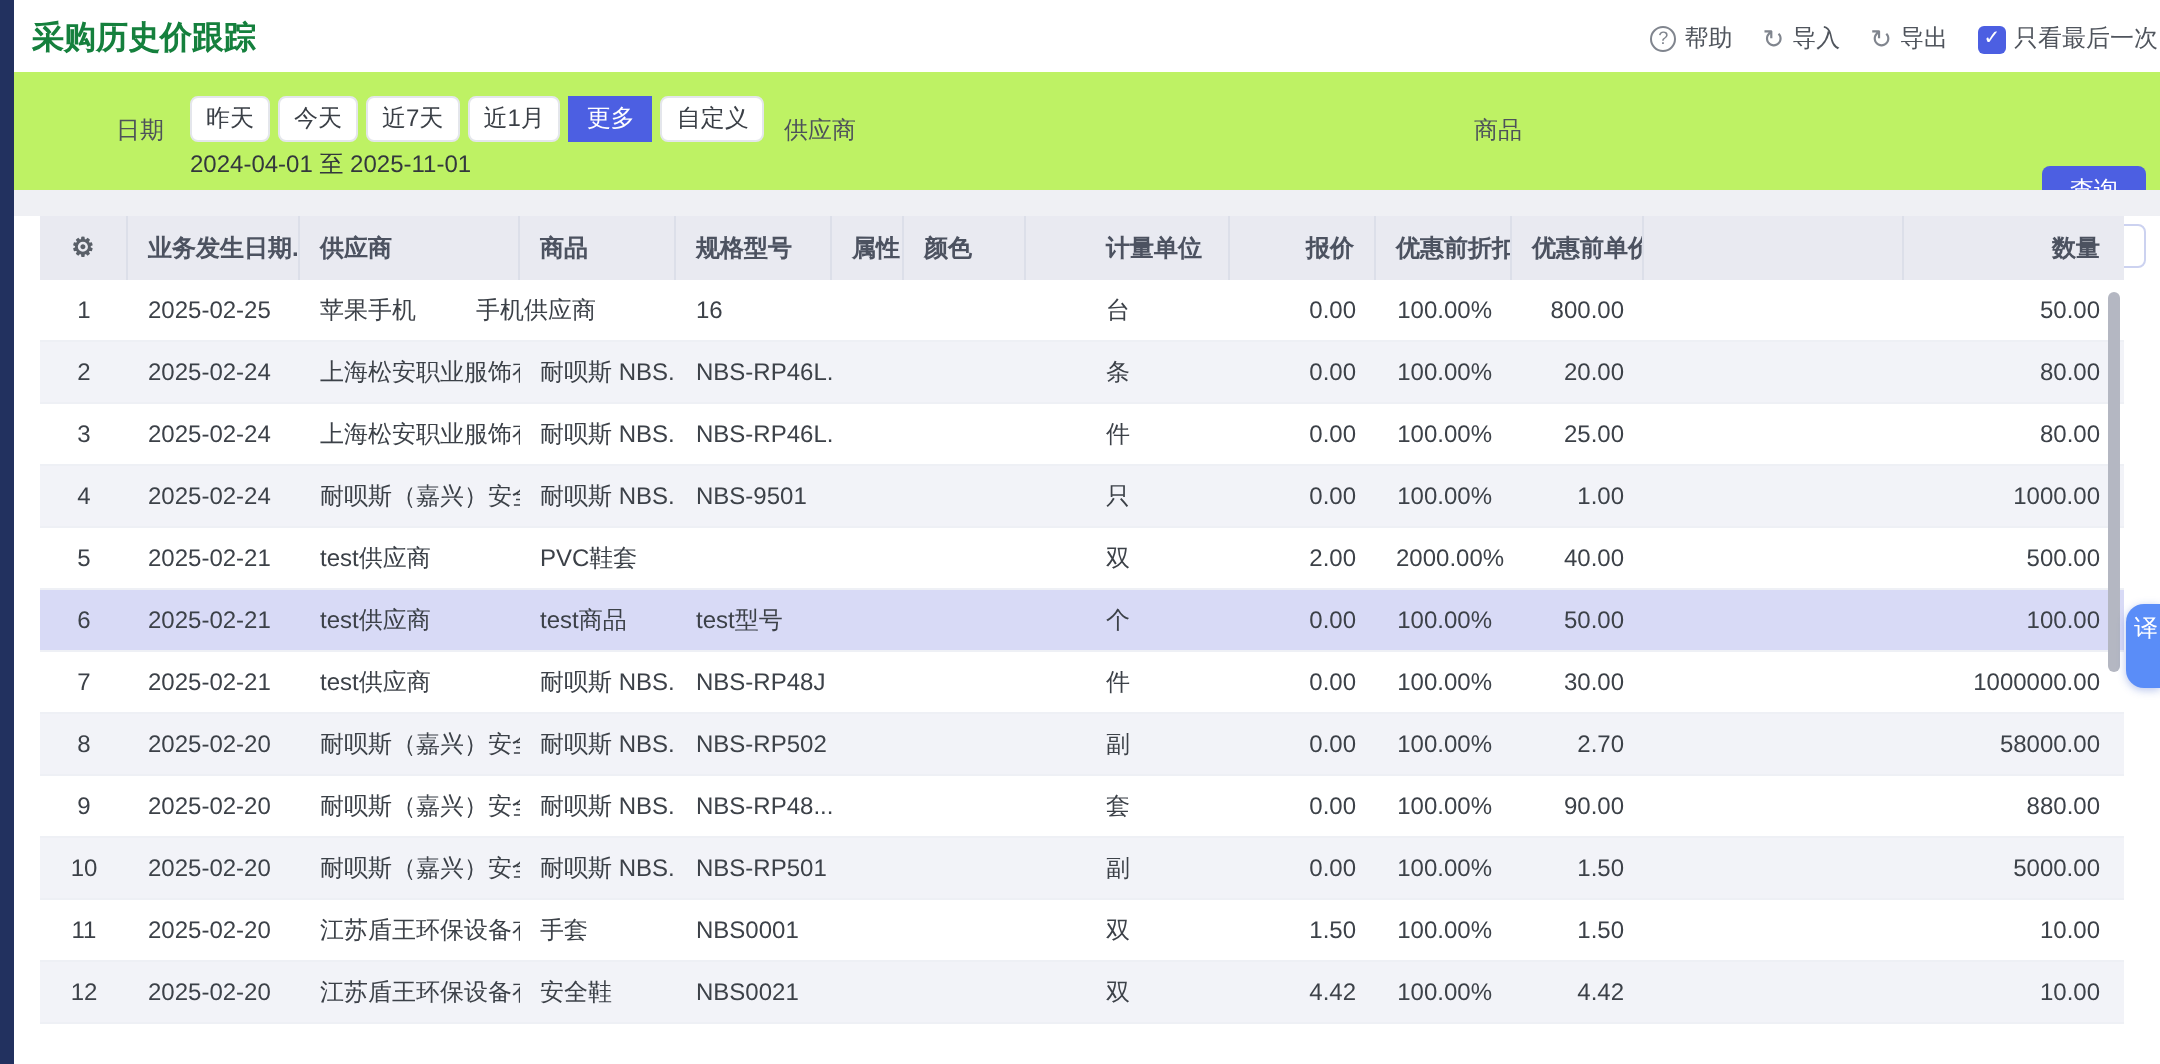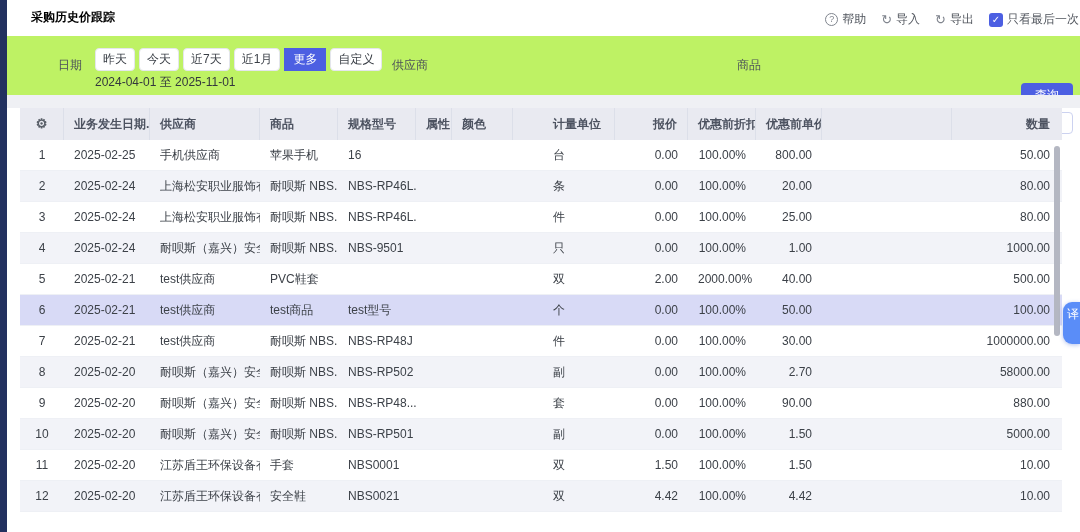--- a/index.html
+++ b/index.html
@@ -1,19 +1,19 @@
 <!DOCTYPE html>
 <html><head>
 <meta charset="utf-8">
 <style>
   * { margin:0; padding:0; box-sizing:border-box; }
   html,body { width:1080px; height:532px; overflow:hidden; background:#ffffff;
     font-family:"Liberation Sans", sans-serif; font-size:12px; color:#33373d; }
   .left-strip { position:absolute; left:0; top:0; width:7px; height:532px; background:#22315f; }
-  .page-title { position:absolute; left:16px; top:9px; font-size:12px; font-weight:bold; color:#000000;margin-left:15px; }
+  .page-title { position:absolute; left:16px; top:9px; font-size:16px; font-weight:bold; color:#15803d; }
 
   
   .topbar { position:absolute; top:11px; left:840px; right:1px; display:flex; align-items:center;
     justify-content:flex-end; gap:15px; color:#50555d; }
   .tb-item { display:flex; align-items:center; gap:4px; cursor:pointer; white-space:nowrap; }
   .q-icon { width:13px; height:13px; border:1px solid #80858e; border-radius:50%; display:inline-flex;
     align-items:center; justify-content:center; font-size:9px; color:#80858e; line-height:1; }
   .rot-icon { font-size:13px; color:#80858e; line-height:1; }
   .checkbox { width:14px; height:14px; background:#4c5fe2; border-radius:3px; color:#fff; font-size:10px;
     display:inline-flex; align-items:center; justify-content:center; line-height:1; }
@@ -147,22 +147,22 @@
       <div class="th c-price ralign">报价</div>
       <div class="th c-discount ralign">优惠前折扣%</div>
       <div class="th c-preprice ralign">优惠前单价...</div>
       <div class="th c-spacer"></div>
       <div class="th c-qty ralign">数量</div>
     </div>
   <div class="tbody">
       <div class="tr">
         <div class="td c-num">1</div>
         <div class="td c-date">2025-02-25</div>
+        <div class="td c-product">苹果手机</div>
         <div class="td c-supplier">手机供应商</div>
-        <div class="td c-product">苹果手机</div>
         <div class="td c-spec">16</div>
         <div class="td c-attr"></div>
         <div class="td c-color"></div>
         <div class="td c-unit">台</div>
         <div class="td c-price ralign">0.00</div>
         <div class="td c-discount ralign">100.00%</div>
         <div class="td c-preprice ralign">800.00</div>
         <div class="td c-spacer"></div>
         <div class="td c-qty ralign">50.00</div>
       </div>

